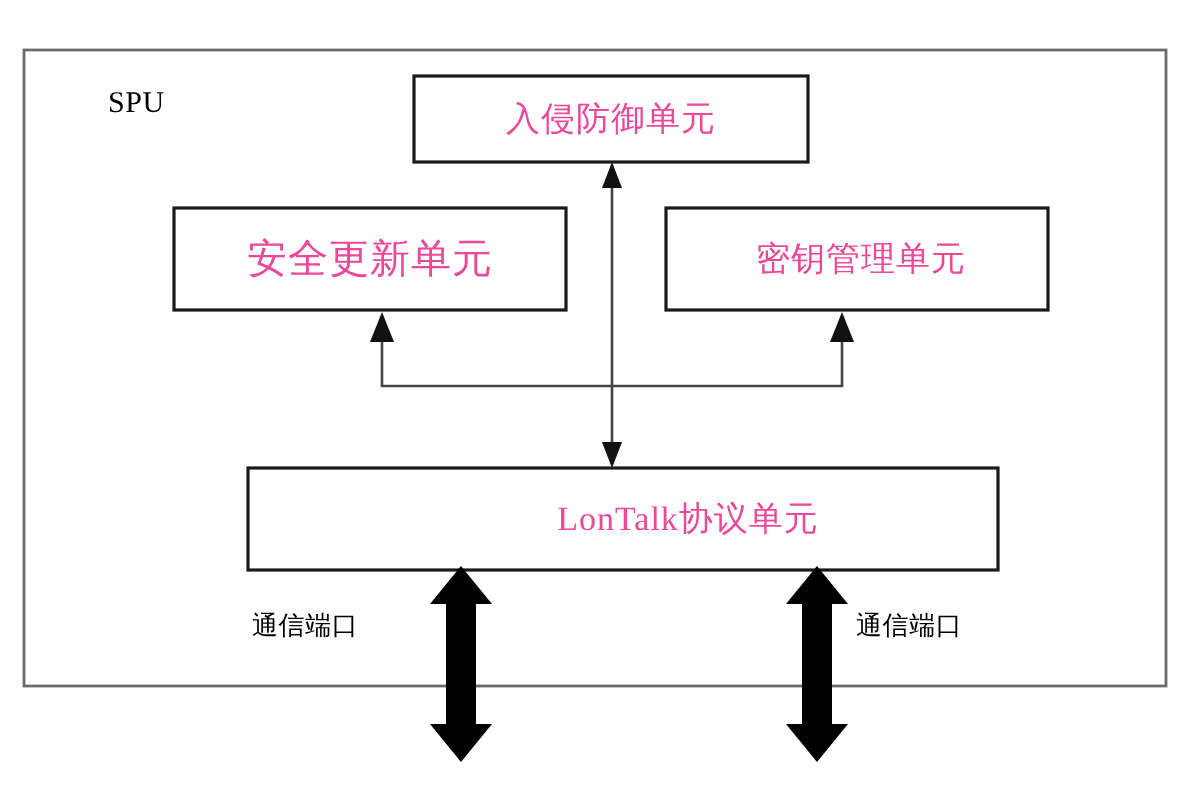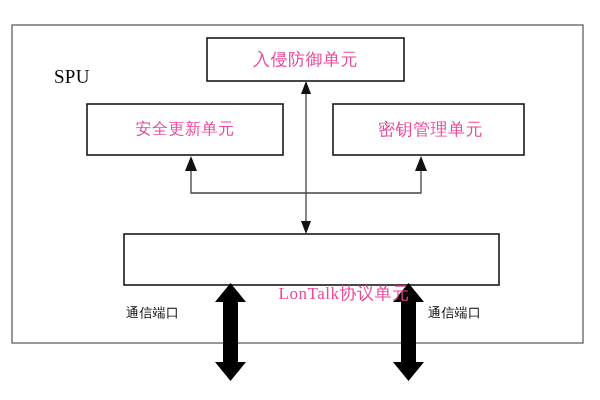--- a/index.html
+++ b/index.html
@@ -58,37 +58,36 @@
   .free-label {
     position: absolute;
     color: #000000;
     font-family: "Liberation Serif", "DejaVu Serif", serif;
     white-space: nowrap;
     letter-spacing: 0.3px;
   }
   #label-spu {
     left: 54px;
     top: 44px;
-    font-size: 19px;
-    margin-top: 22px;
+    font-size: 15px;
   }
   #label-port-left {
     left: 126px;
     top: 304px;
     font-size: 13px;
   }
   #label-port-right {
     left: 428px;
     top: 304px;
     font-size: 13px;
   }
   #label-intrusion  { left: 207px; top: 38px;  width: 197px; height: 43px; font-size: 17px; }
-  #label-update     { left: 87px;  top: 104px; width: 196px; height: 51px; font-size: 16px; }
+  #label-update     { left: 87px;  top: 104px; width: 196px; height: 51px; font-size: 20px; }
   #label-key        { left: 333px; top: 104px; width: 195px; height: 51px; font-size: 17px; }
-  #label-lontalk    { left: 124px; top: 234px; width: 440px; height: 51px; font-size: 17px; margin-top: 34px; }
+  #label-lontalk    { left: 124px; top: 234px; width: 440px; height: 51px; font-size: 17px; }
 </style>
 </head>
 <body>
 
 <div id="stage">
 
   <svg id="diagram-svg" viewBox="0 0 600 400">
 
     <rect class="outer-rect" x="12" y="25" width="571" height="318"></rect>
 

